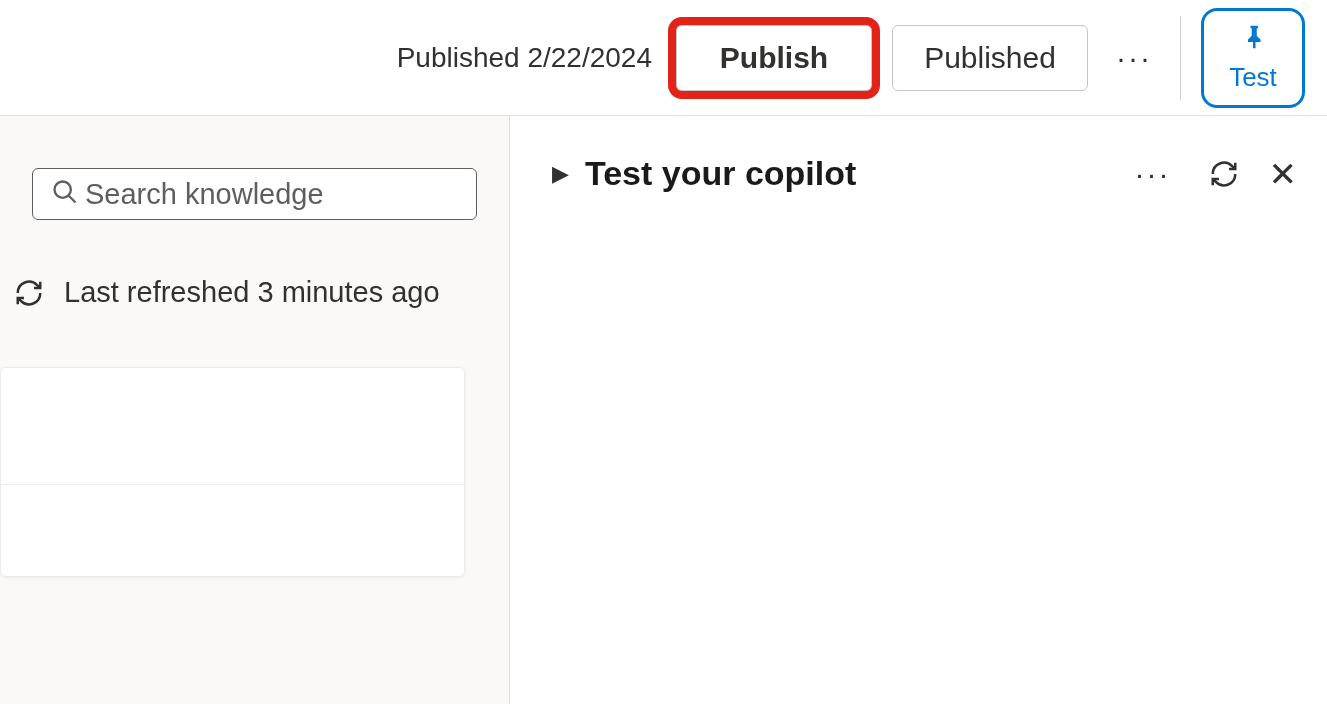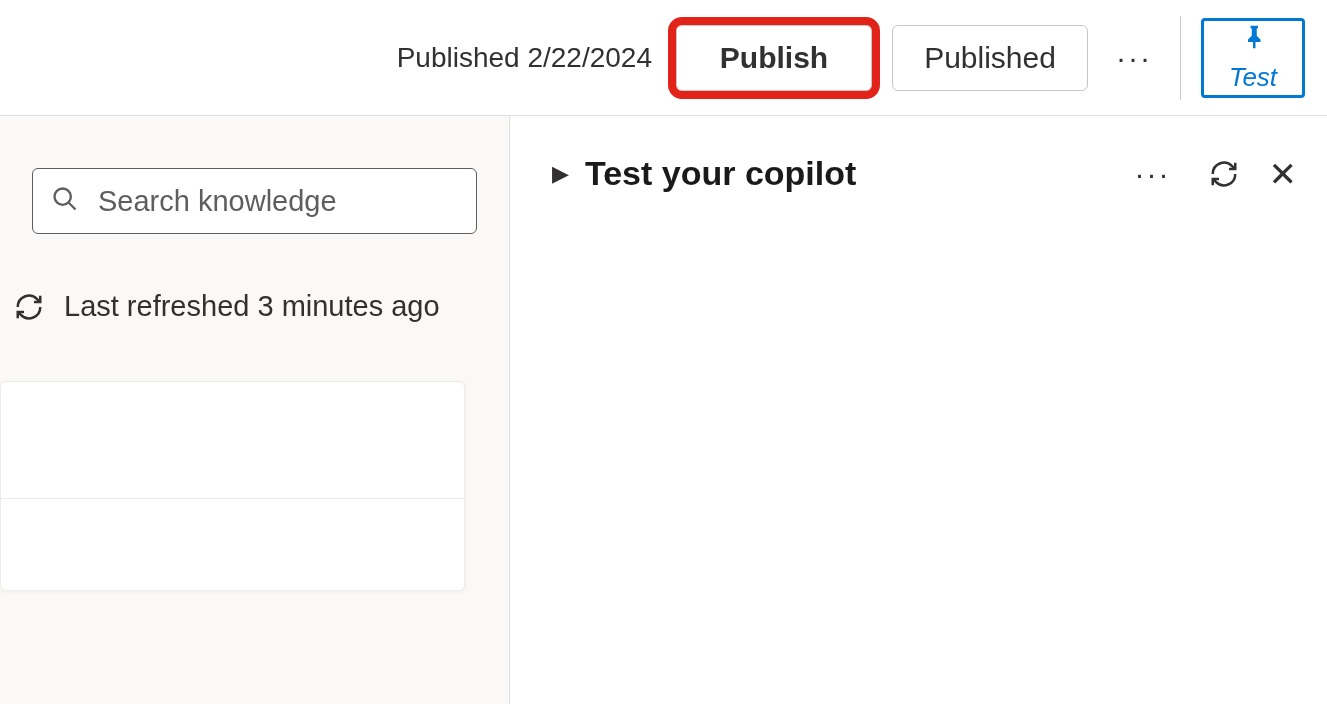--- a/index.html
+++ b/index.html
@@ -52,31 +52,30 @@
     cursor: pointer;
     padding: 0 8px;
   }
   .vbar {
     width: 1px;
     height: 84px;
     background: #d0cecc;
   }
   .test-btn {
     width: 104px;
-    height: 80px;
+    height: 100px;
     border: 3px solid #0078d4;
-    border-radius: 4px;
+    border-radius: 16px;
     background: #ffffff;
     display: flex;
     flex-direction: column;
     align-items: center;
     justify-content: center;
     gap: 6px;
     cursor: pointer;
-    font-style: italic;
   }
   .test-btn-label {
     font-size: 26px;
     color: #0078d4;
   }
   .pin-icon {
     width: 30px; height: 30px;
   }
 
   
@@ -89,28 +88,28 @@
   
   .left-panel {
     width: 510px;
     height: 100%;
     background: #faf9f8;
     border-right: 1px solid #e1dfdd;
     padding-top: 52px;
   }
   .search-box {
     margin: 0 32px 0 32px;
-    height: 66px;
+    height: 52px;
     border: 1px solid #605e5c;
     border-radius: 6px;
     background: #ffffff;
     display: flex;
     align-items: center;
     padding: 0 18px;
-    gap: 17px;
+    gap: 4px;
   }
   .search-input {
     border: none;
     outline: none;
     font-size: 29px;
     color: #323130;
     width: 100%;
     background: transparent;
   }
   .search-input::placeholder { color: #605e5c; }

